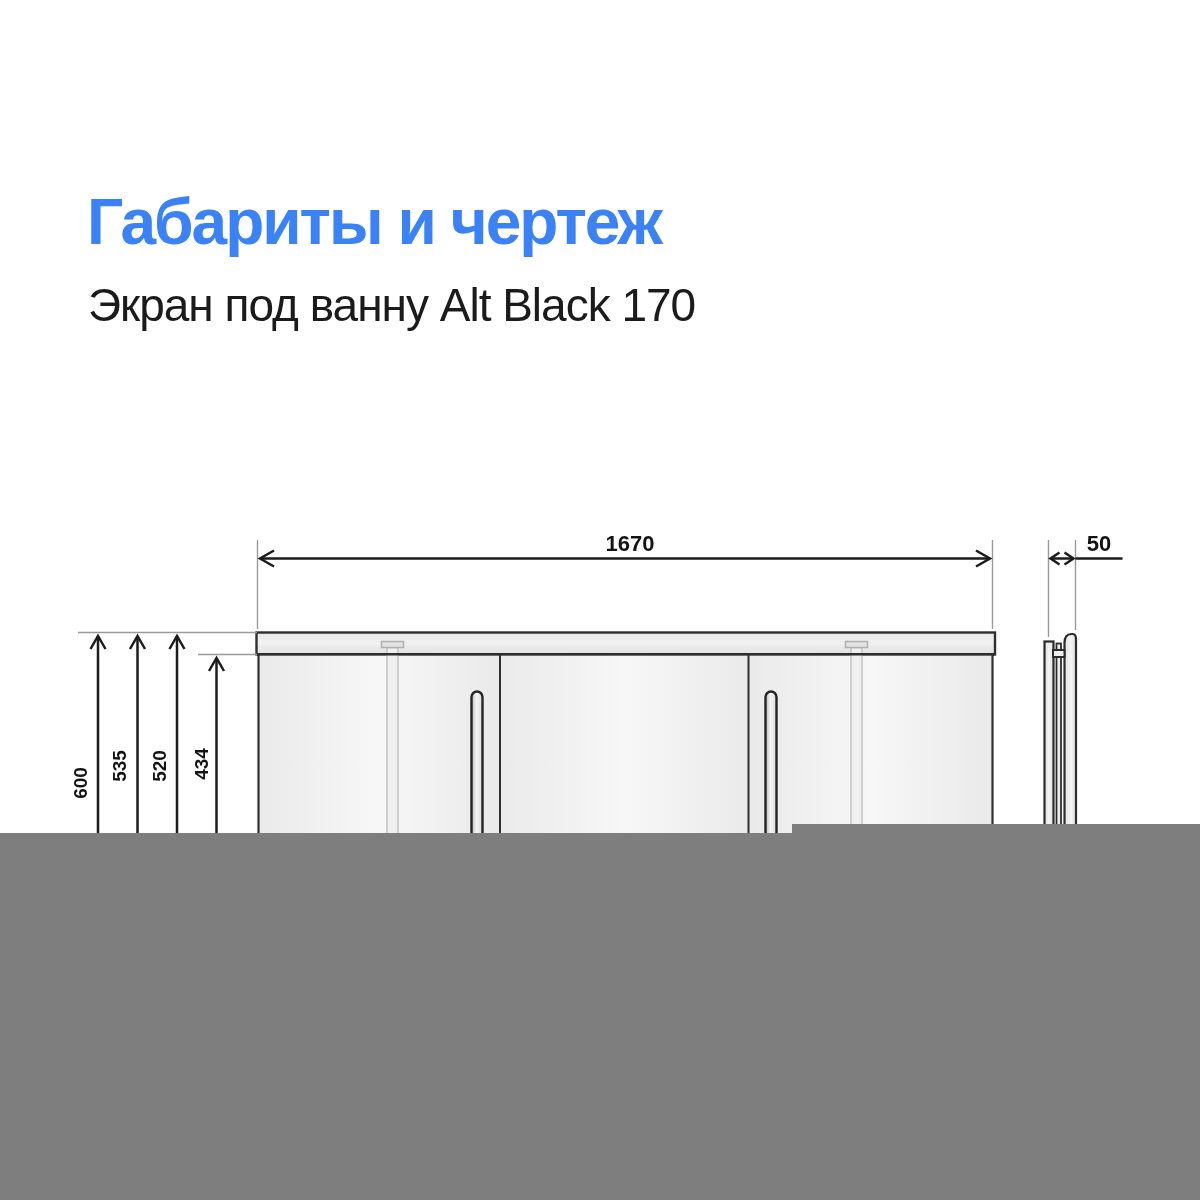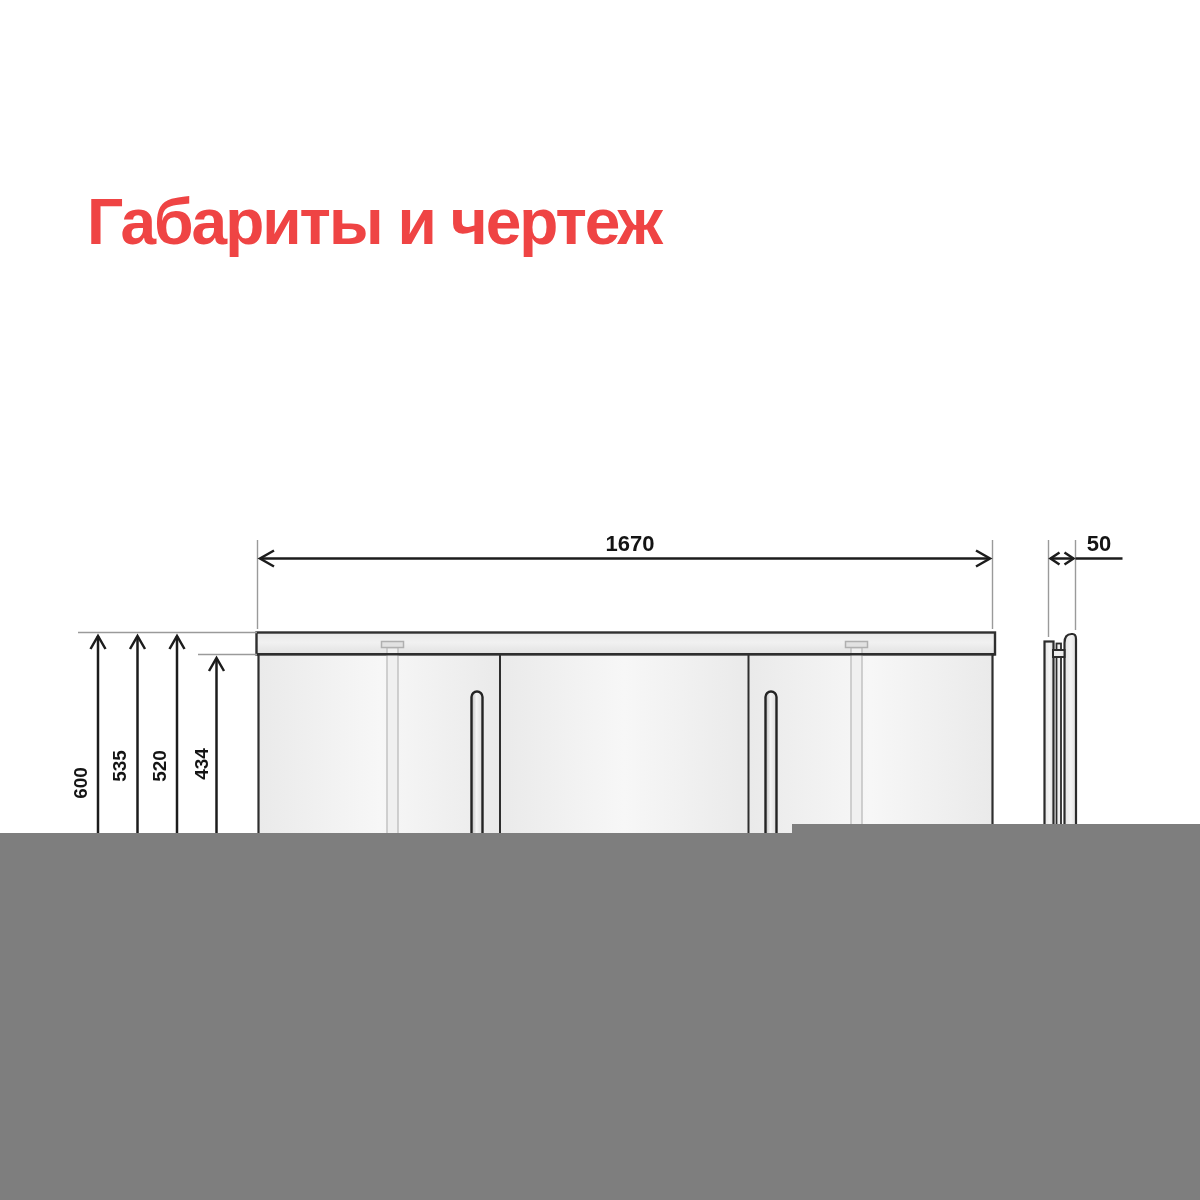--- a/index.html
+++ b/index.html
@@ -2,21 +2,21 @@
 <html><head>
 <meta charset="utf-8">
 <style>
   html,body{margin:0;padding:0;background:#fff;}
   .canvas{
     position:relative;width:1200px;height:1200px;background:#fff;overflow:hidden;
     font-family:"Liberation Sans",sans-serif;
   }
   .page-title{
     position:absolute;left:87px;top:190px;margin:0;
-    font-size:64px;font-weight:700;letter-spacing:-2px;color:#ef4444;line-height:1.0;
+    font-size:64px;font-weight:700;letter-spacing:-2px;color:#3b82f6;line-height:1.0;
     white-space:nowrap;
   }
   .page-subtitle{
     position:absolute;left:88px;top:282px;margin:0;
     font-size:46px;font-weight:400;letter-spacing:-1px;color:#1b1b1b;line-height:1.0;
     white-space:nowrap;
   }
   svg.drawing{position:absolute;left:0;top:0;}
   
   .ext{stroke:#9a9a9a;stroke-width:1.4;fill:none;}
@@ -25,20 +25,21 @@
   .edge{stroke:#2e2e2e;fill:none;}
   .dimtext{font-family:"Liberation Sans",sans-serif;font-weight:700;font-size:22px;fill:#141414;}
   .dimtext-v{font-family:"Liberation Sans",sans-serif;font-weight:700;font-size:19px;fill:#141414;}
 </style>
 </head>
 <body>
 
 <div class="canvas">
 
   <h1 class="page-title">Габариты и чертеж</h1>
+  <p class="page-subtitle">Экран под ванну Alt Black 170</p>
 
   <svg class="drawing" width="1200" height="1200" viewBox="0 0 1200 1200">
     <defs>
       <linearGradient id="railGrad" x1="0" y1="0" x2="0" y2="1">
         <stop offset="0%" stop-color="#e7e7e7"></stop>
         <stop offset="45%" stop-color="#f1f1f1"></stop>
         <stop offset="100%" stop-color="#e1e1e1"></stop>
       </linearGradient>
       <linearGradient id="panelGrad" x1="0" y1="0" x2="1" y2="0">
         <stop offset="0%" stop-color="#eaeaea"></stop>

